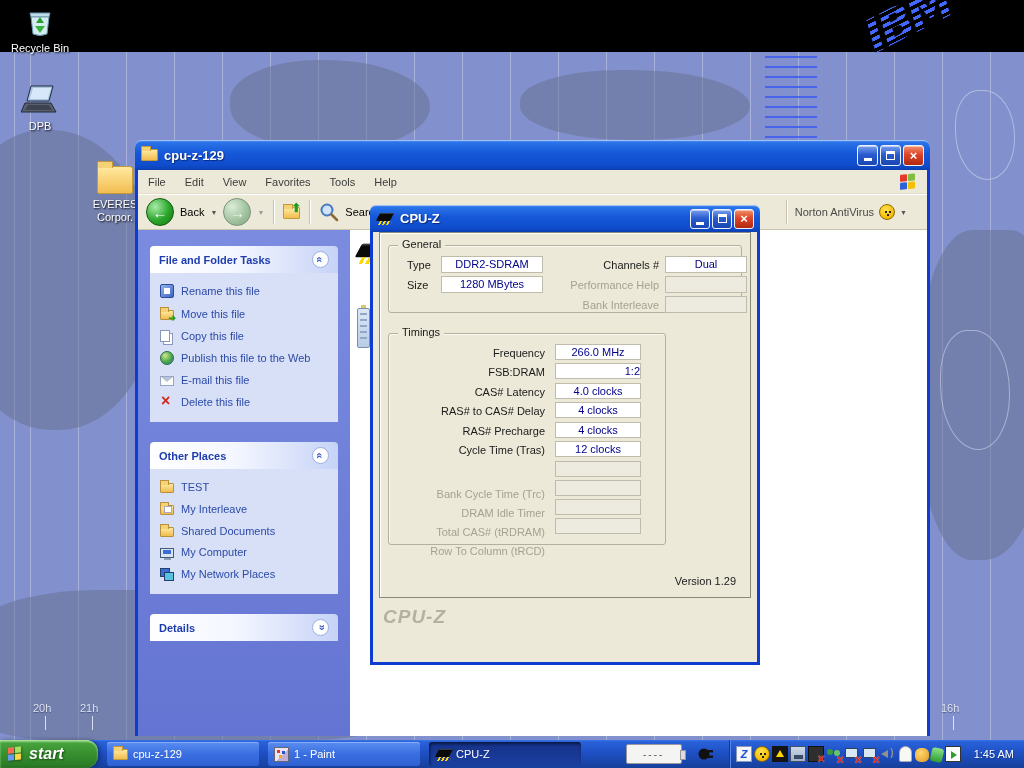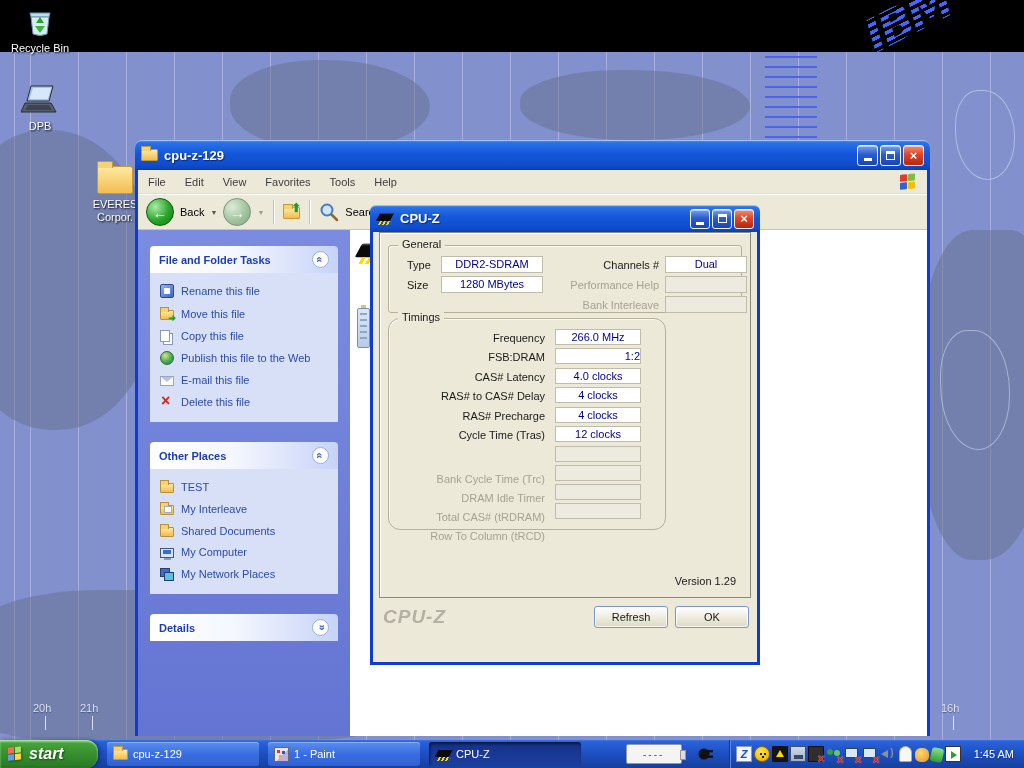--- a/index.html
+++ b/index.html
@@ -133,21 +133,21 @@
   .cpuz-body { height:433px; position:relative; }
   .tabs { display:flex; padding:7px 6px 0 6px; align-items:flex-end; }
   .tab { height:19px; padding:3px 9px 0; background:#ece9d8; border:1px solid #8a887a; border-bottom:none;
     border-radius:3px 3px 0 0; margin-right:2px; color:#1a1a1a; position:relative; z-index:1; }
   .tab.active { height:23px; padding-top:5px; background:#f1eee0; z-index:3; box-shadow:inset 1px 1px 0 #fff; margin-bottom:-1px; }
   .tabpage { margin:0 6px; border:1px solid #8a887a; background:#ece9d8; height:366px; position:relative;
     box-shadow:inset 1px 1px 0 #fff; z-index:2; }
   .group { position:absolute; border:1px solid #b4b09c; border-radius:3px; box-shadow:inset 1px 1px 0 rgba(255,255,255,.75); }
   .legend { position:absolute; top:-8px; left:9px; background:#ece9d8; padding:0 4px; color:#1a1a1a; }
   .g-general { left:8px; right:8px; top:12px; height:68px; }
-  .g-timings { left:8px; top:85px; width:278px; height:212px;border-radius:12px; }
+  .g-timings { left:8px; top:100px; width:278px; height:212px; }
   .lbl { position:absolute; color:#1a1a1a; white-space:nowrap; }
   .lbl.dis { color:#a6a292; }
   .vbox { position:absolute; height:17px; line-height:15px; background:#fff; border:1px solid #c0bcac;
     color:#00008a; text-align:center; }
   .vbox.empty { background:#edebdf; }
   .t-lbl { position:absolute; left:4px; width:152px; text-align:right; color:#1a1a1a; white-space:nowrap; }
   .t-lbl.dis { color:#a6a292;margin-top:24px; }
   .t-box { position:absolute; left:166px; width:86px; height:16px; line-height:14px; background:#fff;
     border:1px solid #c0bcac; color:#00008a; text-align:center; }
   .t-box.empty { background:#edebdf; }
@@ -300,20 +300,26 @@
       <span class="tsep"></span>
       <span class="folder-sm" style="margin-top:2px;">
           <span class="up-arrow">⬆</span>
         </span>
       <span class="tsep"></span>
       <svg width="20" height="20" viewBox="0 0 20 20">
         <circle cx="8" cy="8" r="5.5" fill="#cfe4f7" stroke="#4a78c0" stroke-width="2"></circle>
         <line x1="12.5" y1="12.5" x2="18" y2="18" stroke="#8a6a30" stroke-width="2.5" stroke-linecap="round"></line>
       </svg>
       <span>Search</span>
+      <div class="norton-group">
+        <span class="tsep"></span>
+        <span>Norton AntiVirus</span>
+        <span class="norton-ic"></span>
+        <span class="dd-arrow">▼</span>
+      </div>
     </div>
     <div class="x-content">
       <div class="taskpane">
         <div class="tp-sec">
           <div class="tp-header">
             <span>File and Folder Tasks</span>
             <span class="tp-chev chev-up">«</span>
           </div>
           <div class="tp-body">
             <div class="tp-item">
@@ -434,24 +440,20 @@
         <span class="t-box empty" style="top:146px;"></span>
         <span class="t-lbl dis" style="top:168px;">Total CAS# (tRDRAM)</span>
         <span class="t-box empty" style="top:165px;"></span>
         <span class="t-lbl dis" style="top:187px;">Row To Column (tRCD)</span>
         <span class="t-box empty" style="top:184px;"></span>
       </div>
       <span class="version">Version 1.29</span>
     </div>
     <div class="cz-bottom">
       <span class="cz-logo">CPU-Z</span>
-      <div class="cz-btns">
-        <div class="btn">Refresh</div>
-        <div class="btn">OK</div>
-      </div>
     </div>
   </div>
 </div>
 
 <div class="taskbar">
   <div class="start-btn">
     <span class="winflag-sm">
         <span></span>
         <span></span>
         <span></span>

